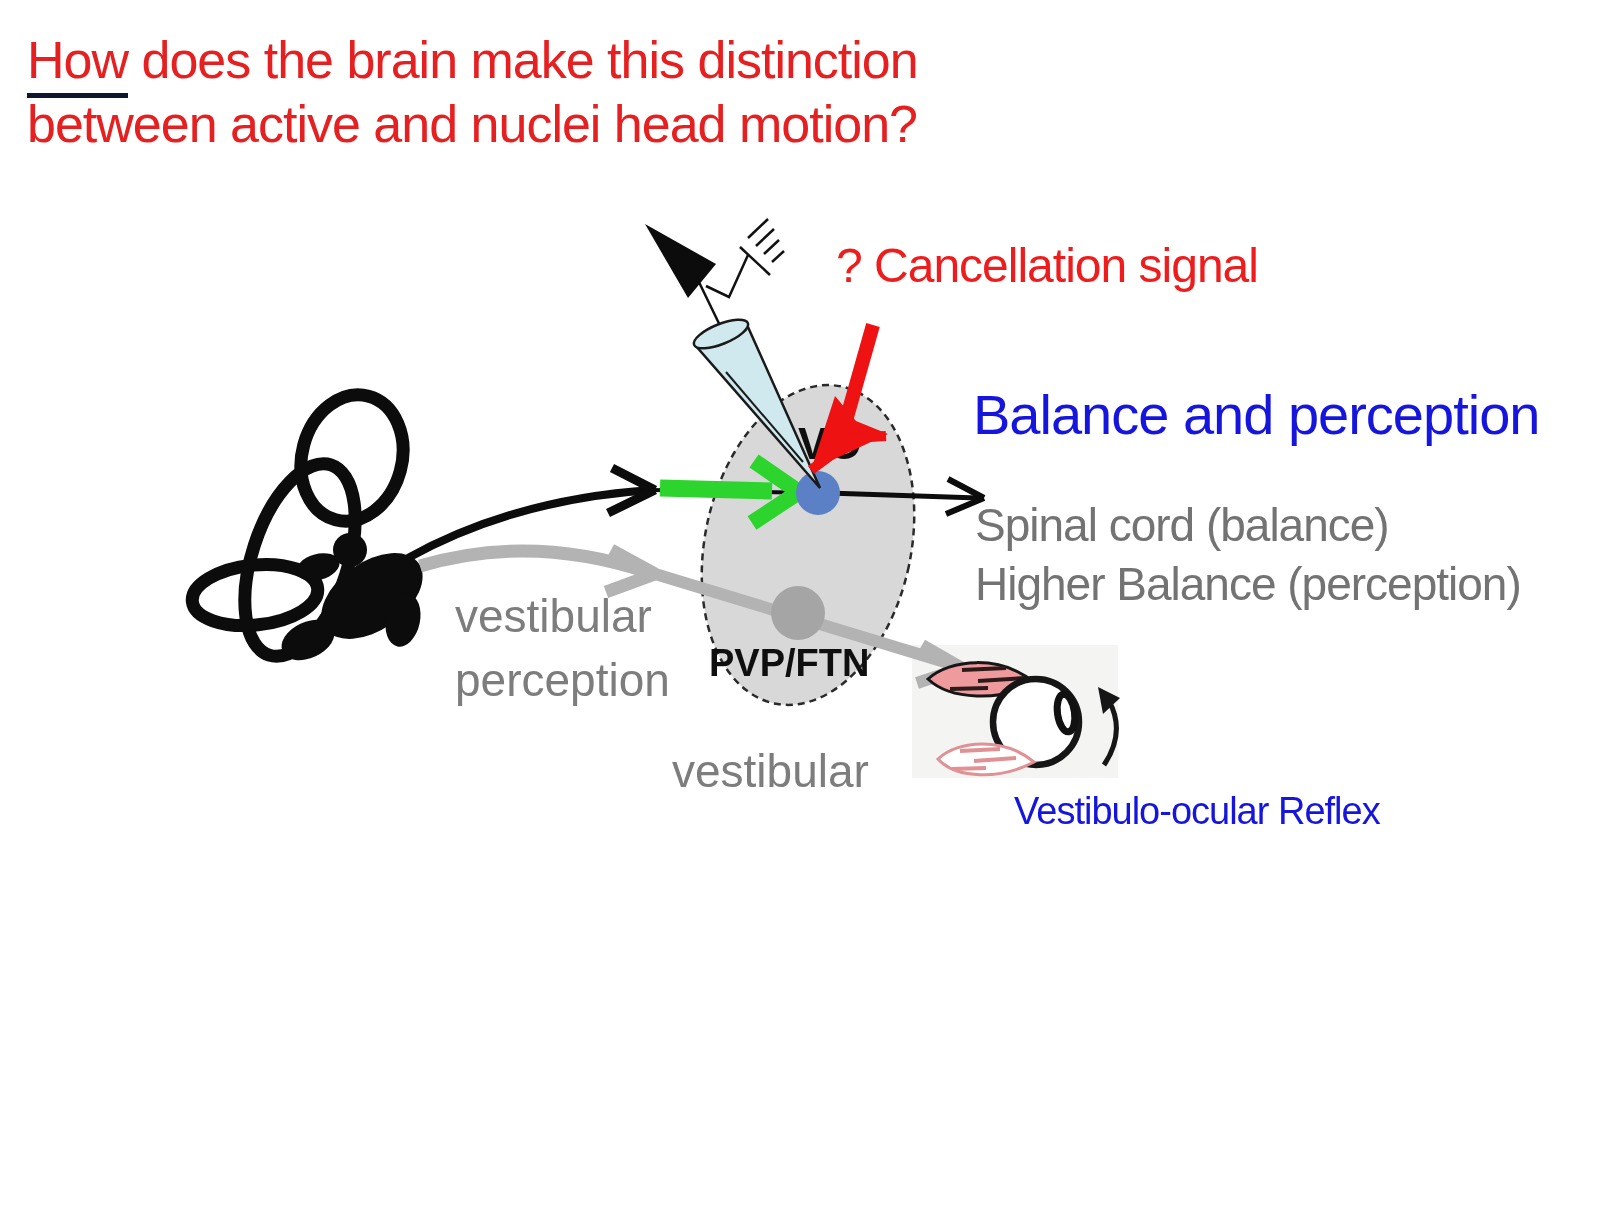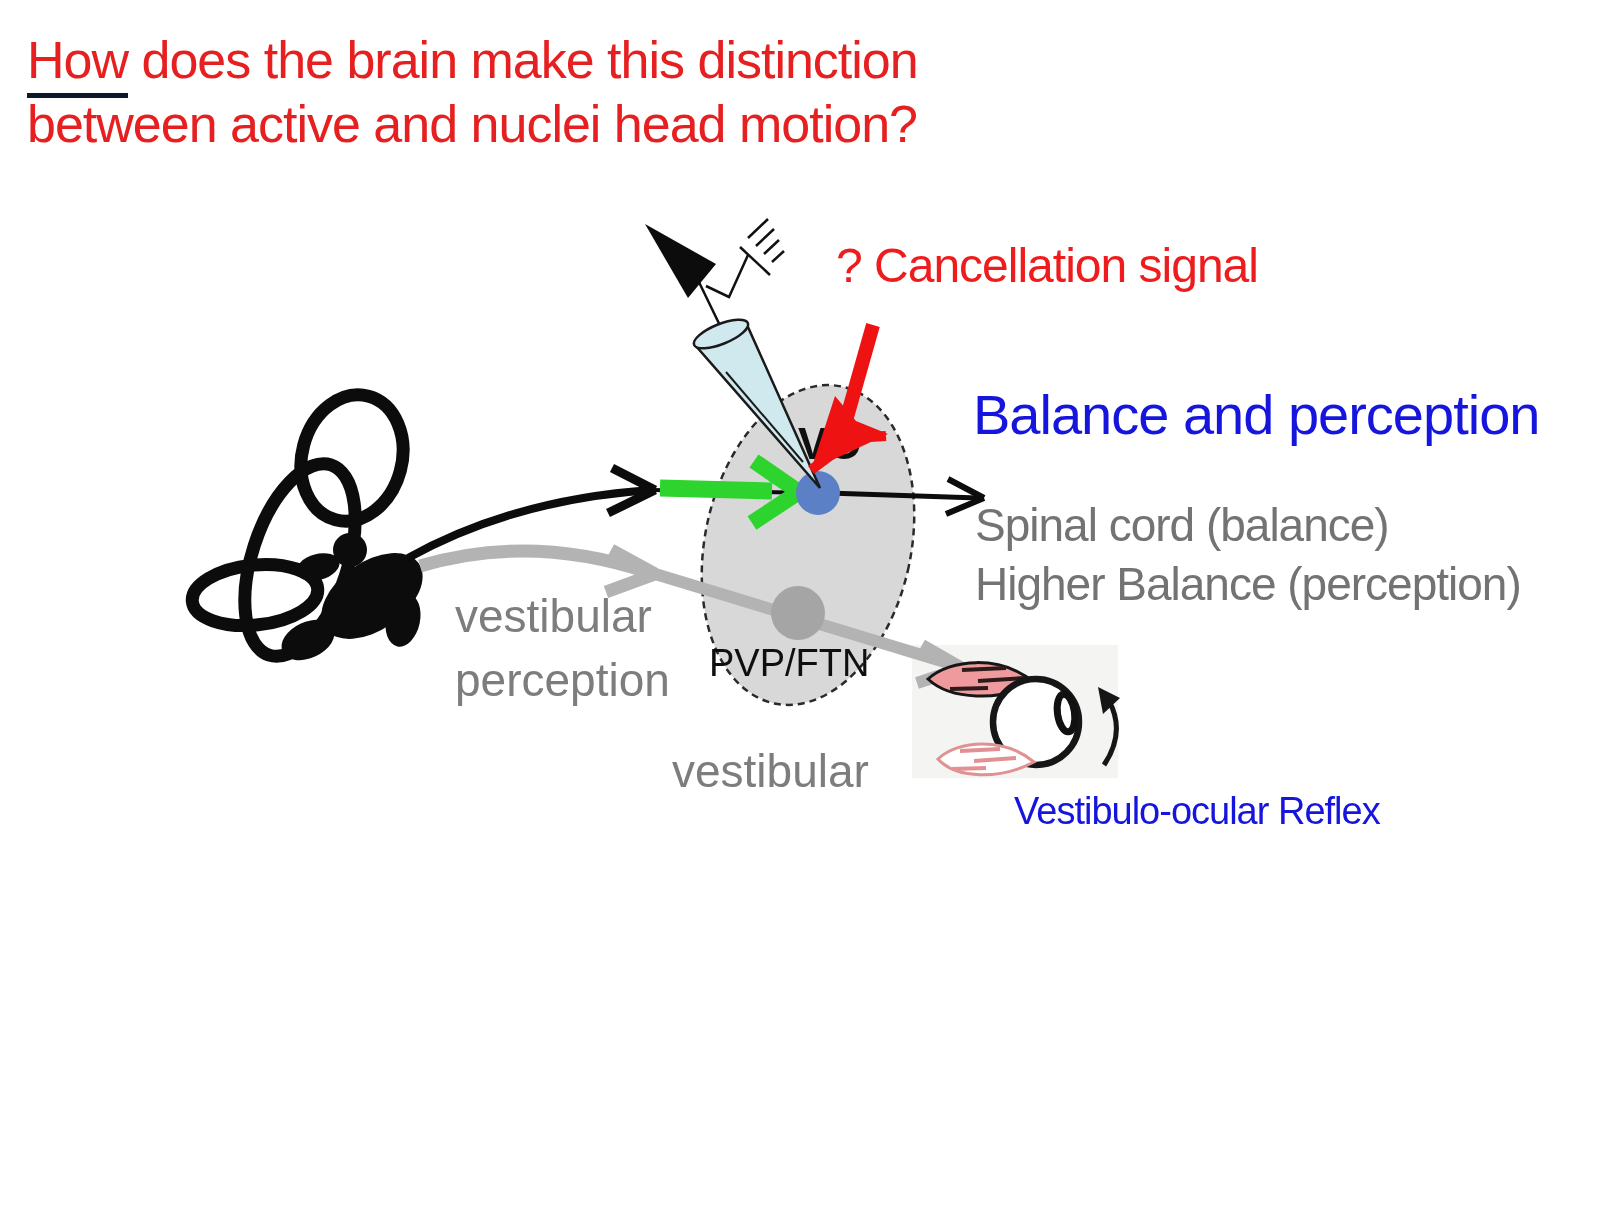--- a/index.html
+++ b/index.html
@@ -19,21 +19,21 @@
     letter-spacing:-1px;
     white-space:nowrap;
   }
   .title .uword{border-bottom:5px solid #0f172a;padding-bottom:4px;}
   .lbl{white-space:nowrap;}
   .lbl-cancel{left:836px;top:238px;color:#ee1c1c;font-size:48px;letter-spacing:-1px;text-align:center;}
   .lbl-balance{left:973px;top:382px;color:#1515dd;font-size:56px;letter-spacing:-1px;}
   .lbl-spinal{left:975px;top:496px;color:#737373;font-size:46px;line-height:59px;letter-spacing:-1px;}
   .lbl-vestaff{left:455px;top:584px;color:#7d7d7d;font-size:46px;line-height:64px;}
   .lbl-vo{left:798px;top:419px;color:#0f0f0f;font-size:44px;font-weight:bold;letter-spacing:0px;}
-  .lbl-pvp{left:709px;top:642px;color:#0f0f0f;font-size:38px;font-weight:normal;letter-spacing:0px;}
+  .lbl-pvp{left:709px;top:642px;color:#0f0f0f;font-size:38px;font-weight:bold;letter-spacing:0px;}
   .lbl-vestnuc{left:672px;top:740px;color:#7d7d7d;font-size:46px;line-height:63px;}
   .lbl-vor{left:1014px;top:790px;color:#1515dd;font-size:38px;letter-spacing:-1px;}
   svg{position:absolute;left:0;top:0;}
 </style>
 </head>
 <body>
 
 <div class="slide">
 
   <div class="abs title">

